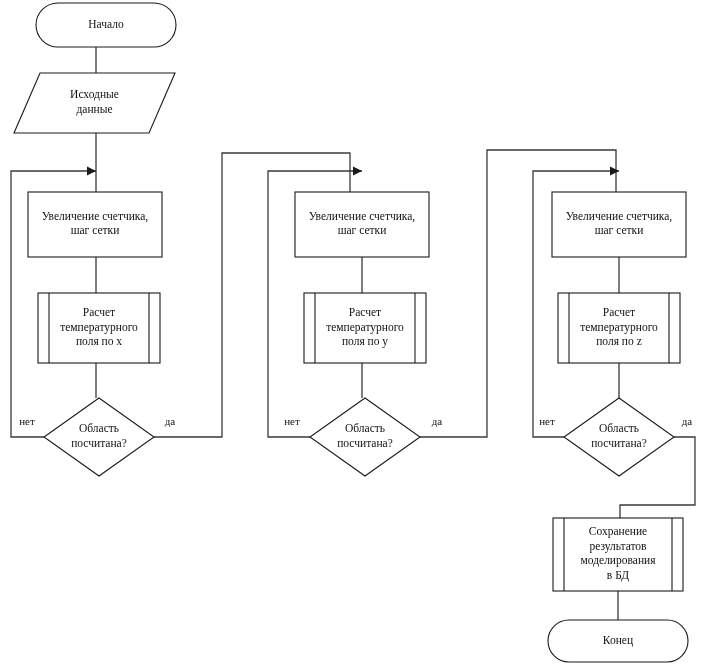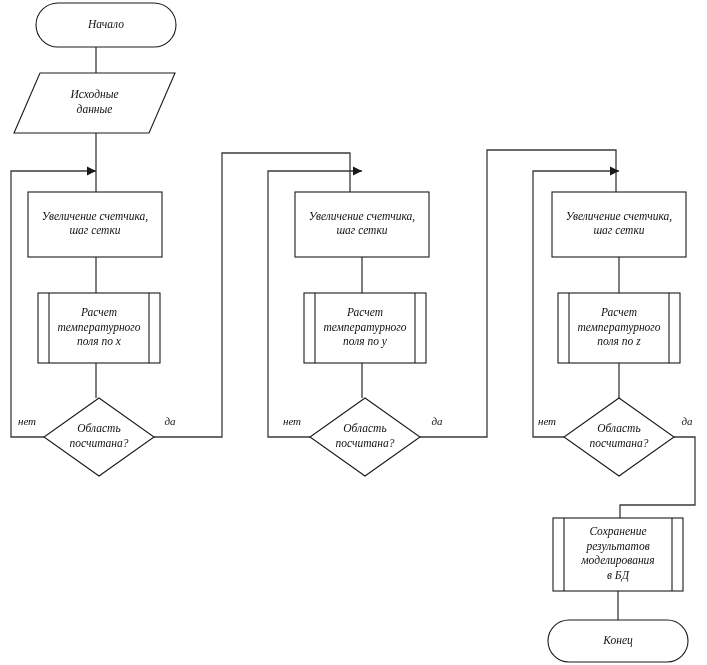--- a/index.html
+++ b/index.html
@@ -11,21 +11,20 @@
   body {
     width: 707px;
     height: 665px;
     font-family: "Liberation Serif", "DejaVu Serif", serif;
     overflow: hidden;
   }
   #flow-root {
     position: relative;
     width: 646px;
     height: 665px;
-    font-style: italic;
   }
   svg#flowchart {
     display: block;
     width: 707px;
     height: 665px;
     background: #ffffff;
   }
   .shape-outline {
     fill: #ffffff;
     stroke: #1a1a1a;

